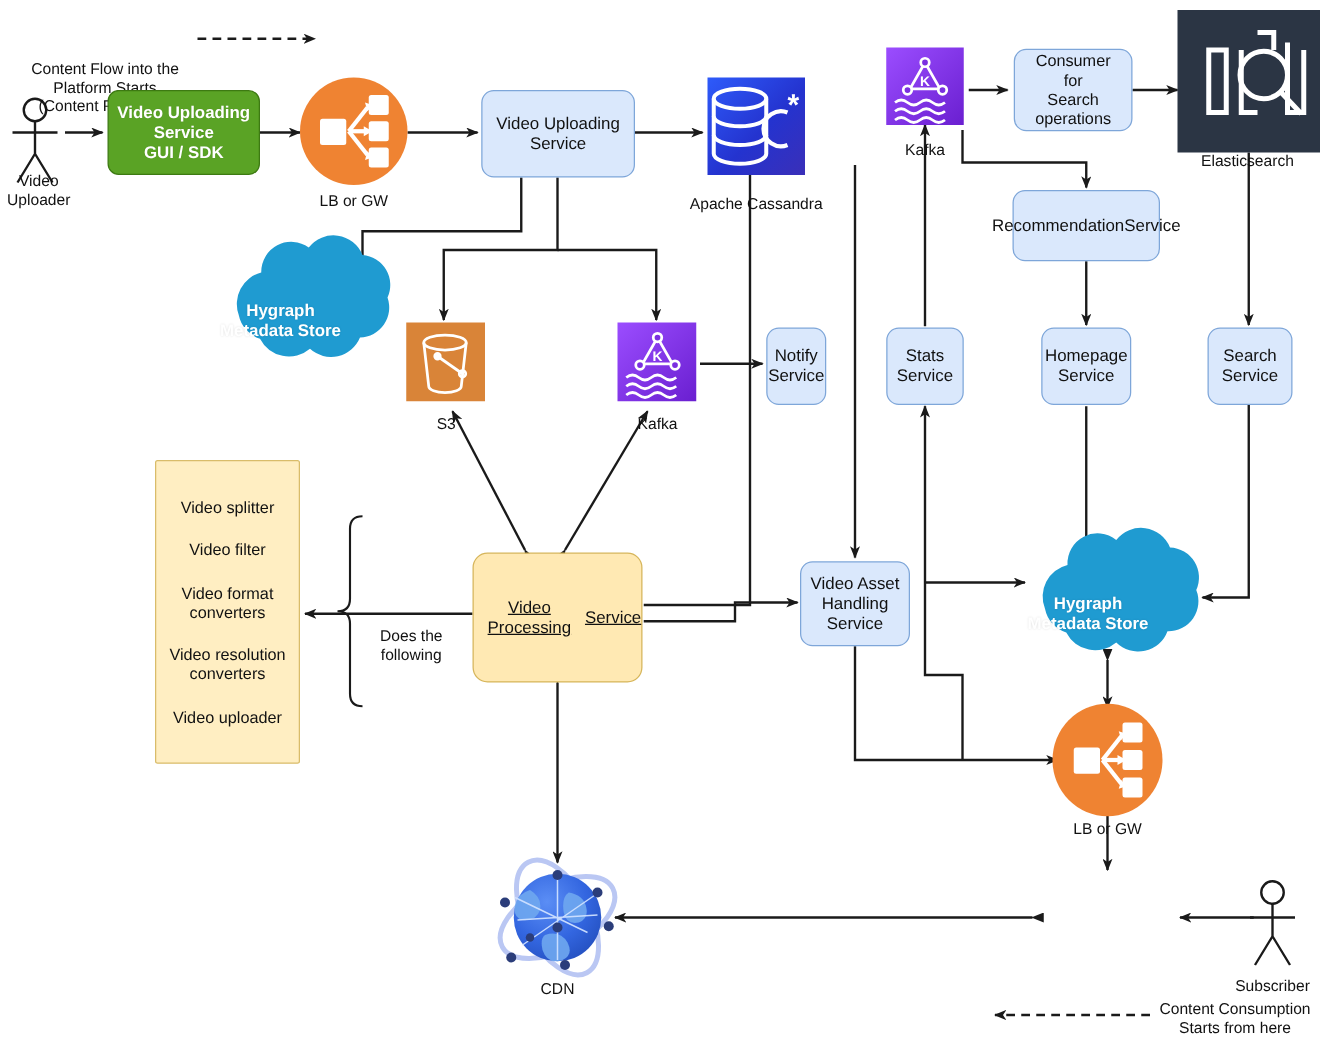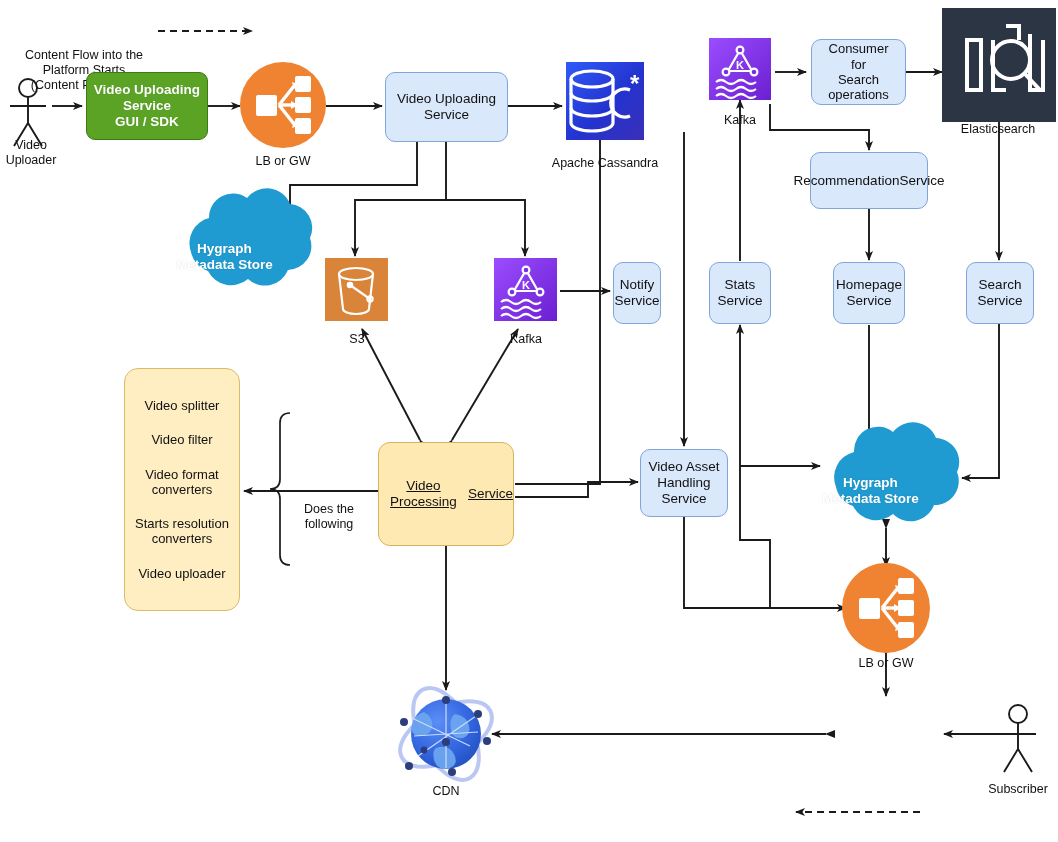--- a/index.html
+++ b/index.html
@@ -19,21 +19,21 @@
   .greenbox{
     background:#5aa325;border:1.4px solid #3d7a12;border-radius:9px;
     color:#ffffff;font-size:13.5px;font-weight:bold;line-height:1.2;
     text-shadow:0 0 1px rgba(0,0,0,.15);
   }
   .yellowbox{
     background:#ffe9b3;border:1.4px solid #d6b55a;border-radius:12px;
     font-size:13.5px;line-height:1.2;color:#111;
   }
   .listbox{
-    background:#ffeec2;border:1.4px solid #d9bc6a;border-radius:14px;
+    background:#ffeec2;border:1.4px solid #d9bc6a;border-radius:2px;
     flex-direction:column;justify-content:center;gap:19px;font-size:13px;
     color:#111;padding:10px 6px;line-height:1.18;
   }
   .listbox div{width:100%;}
   .caption{
     position:absolute;text-align:center;font-size:12.5px;color:#111;
     line-height:1.18;white-space:nowrap;
   }
   .note{
     position:absolute;font-size:12.5px;line-height:1.2;color:#111;text-align:center;
@@ -388,21 +388,21 @@
   </div>
 
   <div class="node listbox" style="left:124px;top:368px;width:116px;height:243px;">
     <div>Video splitter</div>
     <div>Video filter</div>
     <div>
       <div>Video format</div>
       <div>converters</div>
     </div>
     <div>
-      <div>Starts resolution</div>
+      <div>Video resolution</div>
       <div>converters</div>
     </div>
     <div>Video uploader</div>
   </div>
 
   <div class="note" style="left:289px;top:502px;width:80px;">
     <div>Does the</div>
     <div>following</div>
   </div>
 
@@ -426,14 +426,18 @@
     </div>
   </div>
 
   <div class="caption" style="left:836px;top:656px;width:100px;">LB or GW</div>
 
   <div class="caption" style="left:410px;top:784px;width:72px;">CDN</div>
 
 
   <div class="caption" style="left:975px;top:782px;width:86px;">Subscriber</div>
 
+  <div class="note" style="left:920px;top:800px;width:136px;text-align:center;">
+    <div>Content Consumption</div>
+    <div>Starts from here</div>
+  </div>
 
 </div>
 
 </body></html>

